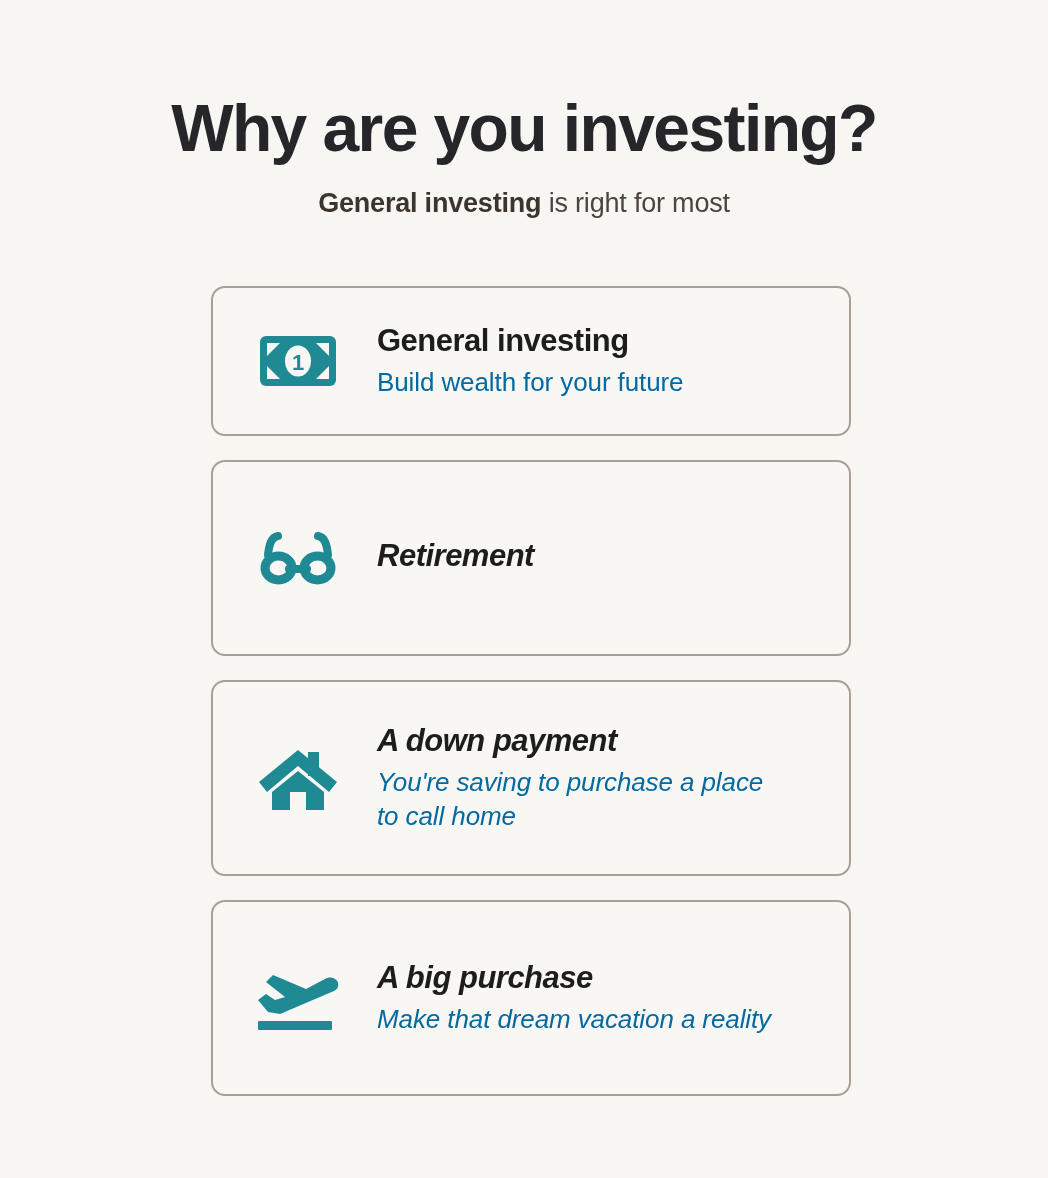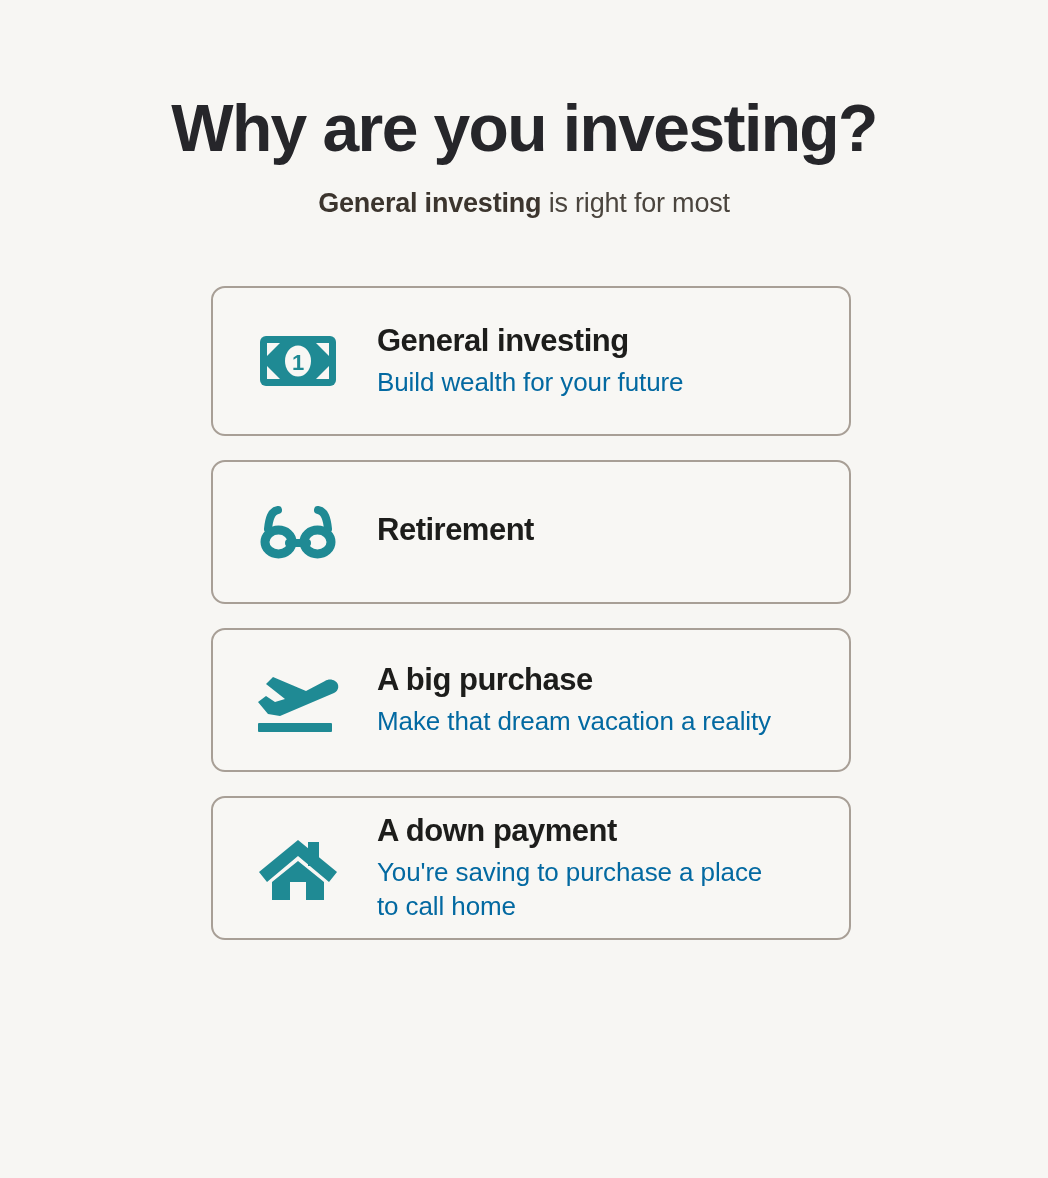--- a/index.html
+++ b/index.html
@@ -68,21 +68,21 @@
     box-sizing: border-box;
     width: 640px;
     border: 2px solid #a89f96;
     border-radius: 14px;
     background: #f8f7f4;
     display: flex;
     align-items: center;
     padding: 0 0 0 42px;
   }
   .goal-card.size-1 { height: 150px; }
-  .goal-card.size-2 { height: 144px; }
+  .goal-card.size-2 { height: 196px; font-style: italic; }
 
   .card-icon {
     flex: 0 0 86px;
     width: 86px;
     height: 86px;
     display: flex;
     align-items: center;
     justify-content: center;
     margin-right: 36px;
   }
@@ -157,43 +157,43 @@
           </g>
         </svg>
       </div>
       <div class="card-text">
         <div class="card-title">Retirement</div>
       </div>
     </div>
 
     <div class="goal-card size-2">
       <div class="card-icon">
-        <svg width="84" height="70" viewBox="0 0 84 70" aria-hidden="true">
-          <g fill="#1f8a94">
-            <path d="M17 12 L10 19 L29 34 L19 37 L10 31 L2 37 L12 49 L24 51 L78 28 C83 26 84 19 79 16 C76 14 72 14 69 16 L50 26 Z"></path>
-            <rect x="2" y="58" width="74" height="9" rx="1"></rect>
-          </g>
-        </svg>
-      </div>
-      <div class="card-text">
-        <div class="card-title">A big purchase</div>
-        <div class="card-desc">Make that dream vacation a reality</div>
-      </div>
-    </div>
-
-    <div class="goal-card size-2">
-      <div class="card-icon">
         <svg width="80" height="68" viewBox="0 0 80 68" aria-hidden="true">
           <g fill="#1f8a94">
             <rect x="50" y="8" width="11" height="24"></rect>
             <path d="M40 6 L79 38 L71 48 L40 22 L9 48 L1 38 Z"></path>
             <path d="M40 27 L66 48 L66 66 L48 66 L48 48 L32 48 L32 66 L14 66 L14 48 Z"></path>
           </g>
         </svg>
       </div>
       <div class="card-text">
         <div class="card-title">A down payment</div>
         <div class="card-desc">You're saving to purchase a place to call home</div>
       </div>
     </div>
 
+    <div class="goal-card size-2">
+      <div class="card-icon">
+        <svg width="84" height="70" viewBox="0 0 84 70" aria-hidden="true">
+          <g fill="#1f8a94">
+            <path d="M17 12 L10 19 L29 34 L19 37 L10 31 L2 37 L12 49 L24 51 L78 28 C83 26 84 19 79 16 C76 14 72 14 69 16 L50 26 Z"></path>
+            <rect x="2" y="58" width="74" height="9" rx="1"></rect>
+          </g>
+        </svg>
+      </div>
+      <div class="card-text">
+        <div class="card-title">A big purchase</div>
+        <div class="card-desc">Make that dream vacation a reality</div>
+      </div>
+    </div>
+
   </div>
 </div>
 
 </body></html>

